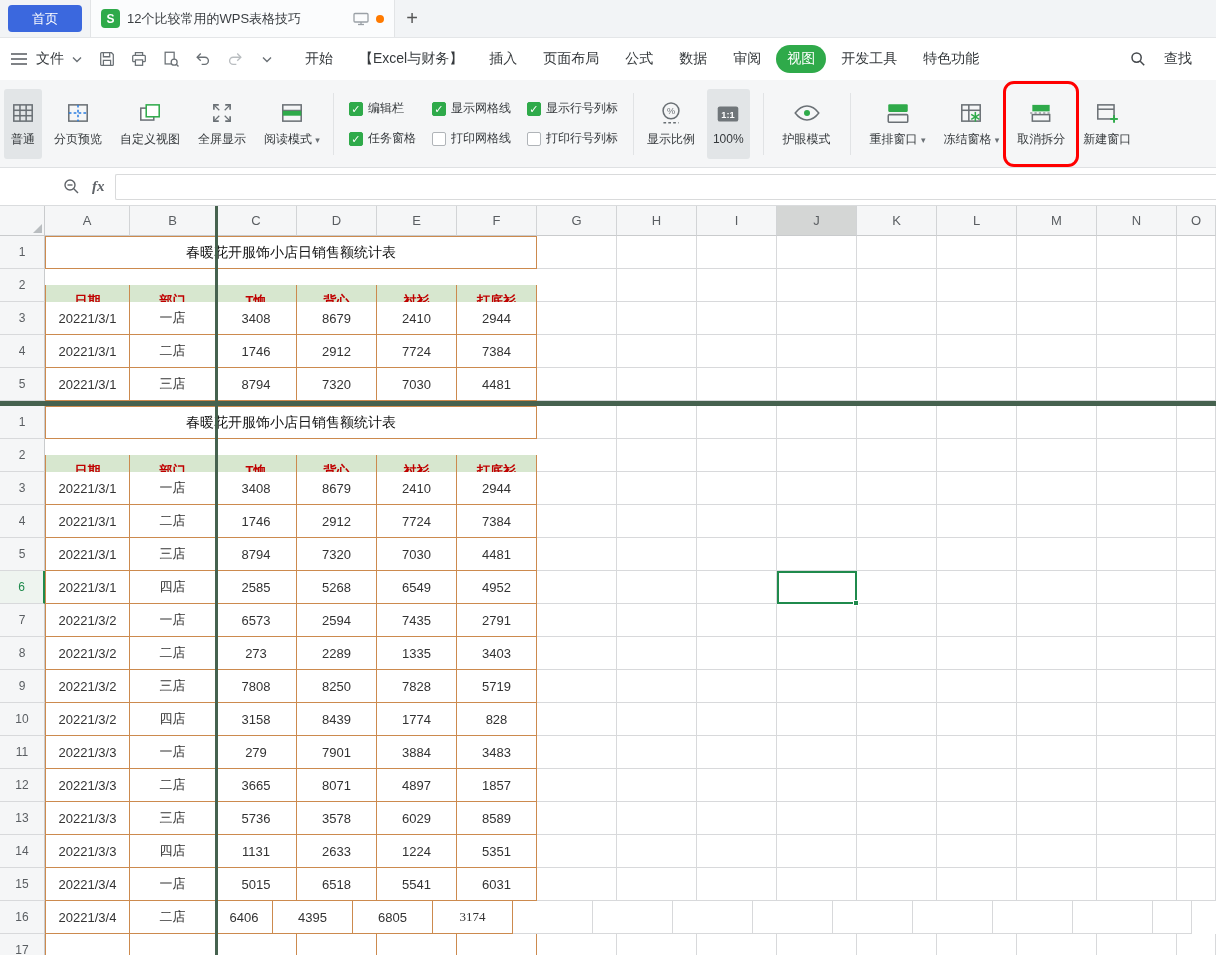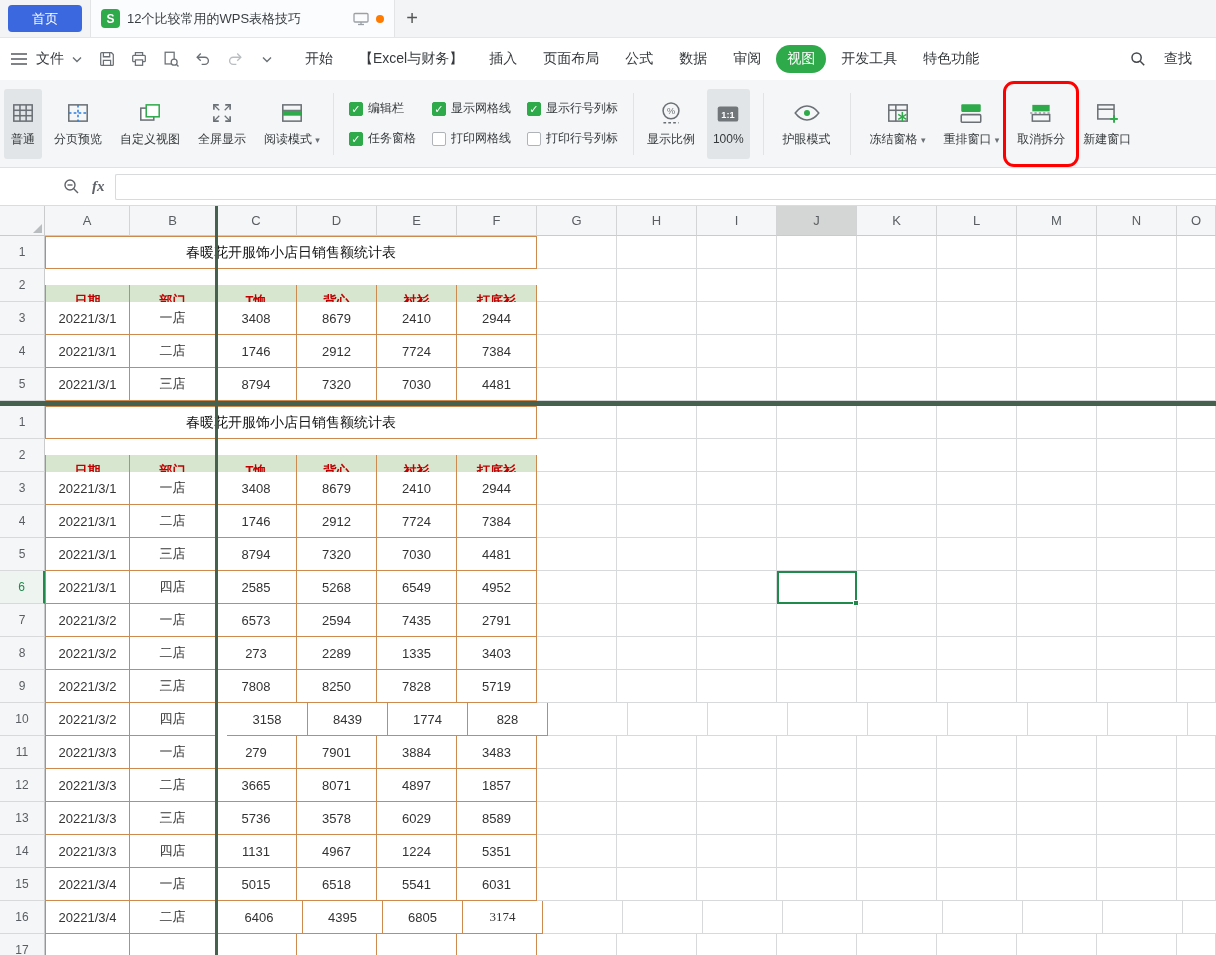--- a/index.html
+++ b/index.html
@@ -319,42 +319,42 @@
               <path d="M3 12c3.6-4.8 7.2-6.5 11-6.5S21.4 7.2 25 12c-3.6 4.8-7.2 6.5-11 6.5S6.6 16.8 3 12z" fill="none" stroke="#6a7075" stroke-width="1.4"></path>
               <circle cx="14" cy="12" r="2.8" fill="#2faa4a"></circle>
             </svg>
           </span>
           <span class="rb-label">护眼模式</span>
         </div>
         <div class="rb-sep"></div>
         <div class="rb-item">
           <span class="rb-icon">
             <svg width="26" height="26" viewBox="0 0 24 24">
+              <rect x="3" y="4" width="18" height="7" rx="1" fill="#2faa4a"></rect>
+              <rect x="3" y="13.5" width="18" height="7" rx="1" fill="none" stroke="#6a7075" stroke-width="1.4"></rect>
+            </svg>
+          </span>
+          <span class="rb-label">重排窗口 <span class="dd">▾</span></span>
+        </div>
+        <div class="rb-item">
+          <span class="rb-icon">
+            <svg width="26" height="26" viewBox="0 0 24 24">
               <g fill="none" stroke="#6a7075" stroke-width="1.4">
                 <rect x="3.5" y="4.5" width="17" height="15"></rect>
                 <line x1="3.5" y1="9.5" x2="20.5" y2="9.5"></line>
                 <line x1="10" y1="4.5" x2="10" y2="19.5"></line>
               </g>
               <g stroke="#2faa4a" stroke-width="1.4">
                 <line x1="16" y1="11" x2="16" y2="20"></line>
                 <line x1="12.2" y1="13.2" x2="19.8" y2="17.8"></line>
                 <line x1="19.8" y1="13.2" x2="12.2" y2="17.8"></line>
               </g>
             </svg>
           </span>
           <span class="rb-label">冻结窗格 <span class="dd">▾</span></span>
-        </div>
-        <div class="rb-item">
-          <span class="rb-icon">
-            <svg width="26" height="26" viewBox="0 0 24 24">
-              <rect x="3" y="4" width="18" height="7" rx="1" fill="#2faa4a"></rect>
-              <rect x="3" y="13.5" width="18" height="7" rx="1" fill="none" stroke="#6a7075" stroke-width="1.4"></rect>
-            </svg>
-          </span>
-          <span class="rb-label">重排窗口 <span class="dd">▾</span></span>
         </div>
         <div class="rb-item rb-red">
           <span class="rb-icon">
             <svg width="26" height="26" viewBox="0 0 24 24">
               <rect x="4" y="4.5" width="16" height="6" fill="#2faa4a"></rect>
               <rect x="4" y="13.5" width="16" height="6" fill="none" stroke="#6a7075" stroke-width="1.4"></rect>
               <line x1="2" y1="12" x2="22" y2="12" stroke="#6a7075" stroke-width="1" stroke-dasharray="2 2"></line>
             </svg>
           </span>
           <span class="rb-label">取消拆分</span>
@@ -652,21 +652,21 @@
           <div class="cell" style="width: 80px;"></div>
           <div class="cell" style="width: 80px;"></div>
           <div class="cell" style="width: 80px;"></div>
           <div class="cell" style="width: 80px;"></div>
           <div class="cell" style="width: 39px;"></div>
         </div>
         <div class="grid-row">
           <div class="row-h">10</div>
           <div class="cell td-cell first-col" style="width: 85px;">20221/3/2</div>
           <div class="cell td-cell" style="width: 86px;">四店</div>
-          <div class="cell td-cell" style="width: 81px; margin-left: 11px;">3158</div>
+          <div class="cell td-cell" style="width: 81px;">3158</div>
           <div class="cell td-cell" style="width: 80px;">8439</div>
           <div class="cell td-cell" style="width: 80px;">1774</div>
           <div class="cell td-cell" style="width: 80px;">828</div>
           <div class="cell" style="width: 80px;"></div>
           <div class="cell" style="width: 80px;"></div>
           <div class="cell" style="width: 80px;"></div>
           <div class="cell" style="width: 80px;"></div>
           <div class="cell" style="width: 80px;"></div>
           <div class="cell" style="width: 80px;"></div>
           <div class="cell" style="width: 80px;"></div>
@@ -725,21 +725,21 @@
           <div class="cell" style="width: 80px;"></div>
           <div class="cell" style="width: 80px;"></div>
           <div class="cell" style="width: 80px;"></div>
           <div class="cell" style="width: 39px;"></div>
         </div>
         <div class="grid-row">
           <div class="row-h">14</div>
           <div class="cell td-cell first-col" style="width: 85px;">20221/3/3</div>
           <div class="cell td-cell" style="width: 86px;">四店</div>
           <div class="cell td-cell" style="width: 81px;">1131</div>
-          <div class="cell td-cell" style="width: 80px;">4967</div>
+          <div class="cell td-cell" style="width: 80px;">2633</div>
           <div class="cell td-cell" style="width: 80px;">1224</div>
           <div class="cell td-cell" style="width: 80px;">5351</div>
           <div class="cell" style="width: 80px;"></div>
           <div class="cell" style="width: 80px;"></div>
           <div class="cell" style="width: 80px;"></div>
           <div class="cell" style="width: 80px;"></div>
           <div class="cell" style="width: 80px;"></div>
           <div class="cell" style="width: 80px;"></div>
           <div class="cell" style="width: 80px;"></div>
           <div class="cell" style="width: 80px;"></div>
@@ -760,21 +760,21 @@
           <div class="cell" style="width: 80px;"></div>
           <div class="cell" style="width: 80px;"></div>
           <div class="cell" style="width: 80px;"></div>
           <div class="cell" style="width: 80px;"></div>
           <div class="cell" style="width: 39px;"></div>
         </div>
         <div class="grid-row">
           <div class="row-h">16</div>
           <div class="cell td-cell first-col" style="width: 85px;">20221/3/4</div>
           <div class="cell td-cell" style="width: 86px;">二店</div>
-          <div class="cell td-cell" style="width: 87px;">6406</div>
+          <div class="cell td-cell" style="width: 57px;">6406</div>
           <div class="cell td-cell" style="width: 80px;">4395</div>
           <div class="cell td-cell" style="width: 80px;">6805</div>
           <div class="cell td-cell" style="width: 80px; font-family: Liberation Serif, serif;">3174</div>
           <div class="cell" style="width: 80px;"></div>
           <div class="cell" style="width: 80px;"></div>
           <div class="cell" style="width: 80px;"></div>
           <div class="cell" style="width: 80px;"></div>
           <div class="cell" style="width: 80px;"></div>
           <div class="cell" style="width: 80px;"></div>
           <div class="cell" style="width: 80px;"></div>

